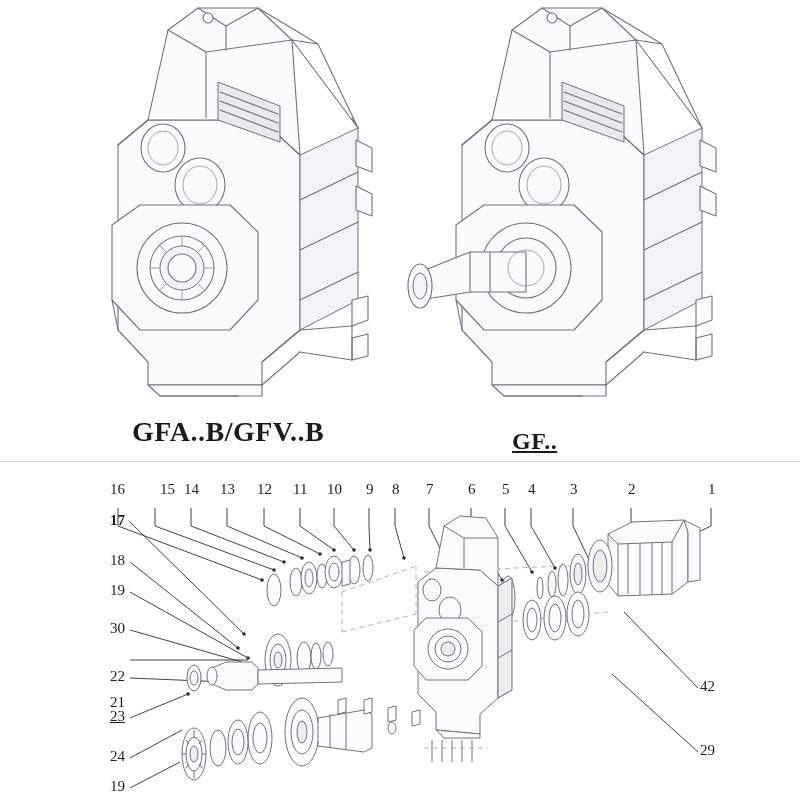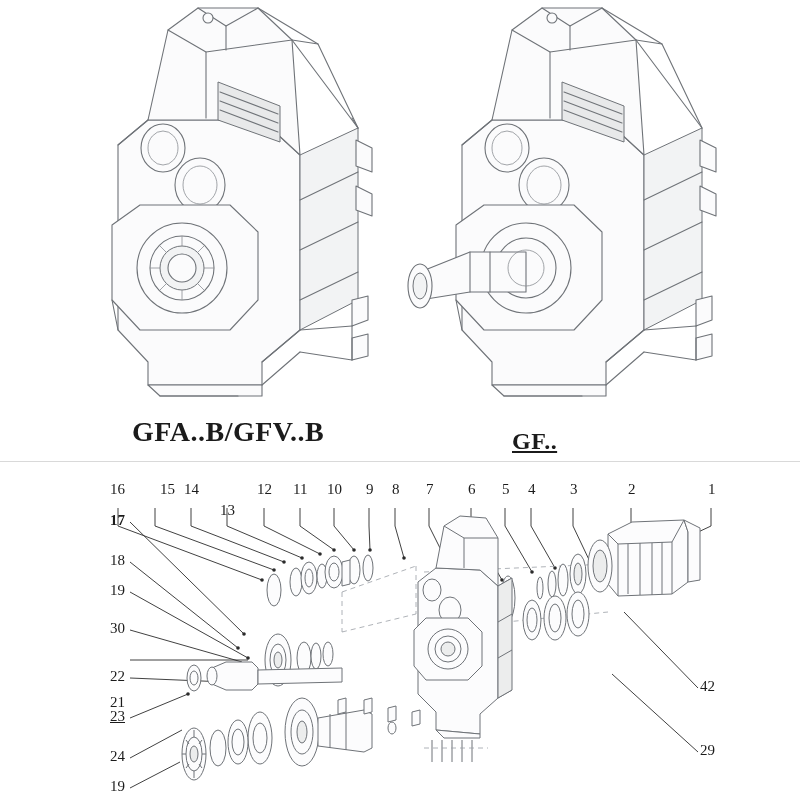--- a/index.html
+++ b/index.html
@@ -416,21 +416,21 @@
         <path class="elf" d="M376,246 L384,244 L384,258 L376,260 Z"></path>
         <ellipse class="elf" cx="380" cy="266" rx="4" ry="6"></ellipse>
         <path class="elf" d="M400,250 L408,248 L408,262 L400,264 Z"></path>
       </g>
     </svg>
 
     <div>
       <div class="num" style="left:98px;  top:19px;">16</div>
       <div class="num" style="left:136px; top:19px;margin-left:12px;">15</div>
       <div class="num" style="left:172px; top:19px;">14</div>
-      <div class="num" style="left:208px; top:19px;margin-top:21px;">13</div>
+      <div class="num" style="left:208px; top:19px;">13</div>
       <div class="num" style="left:245px; top:19px;">12</div>
       <div class="num" style="left:281px; top:19px;">11</div>
       <div class="num" style="left:315px; top:19px;">10</div>
       <div class="num" style="left:354px; top:19px;">9</div>
       <div class="num" style="left:380px; top:19px;">8</div>
       <div class="num" style="left:414px; top:19px;">7</div>
       <div class="num" style="left:456px; top:19px;">6</div>
       <div class="num" style="left:490px; top:19px;">5</div>
       <div class="num" style="left:516px; top:19px;">4</div>
       <div class="num" style="left:558px; top:19px;">3</div>

